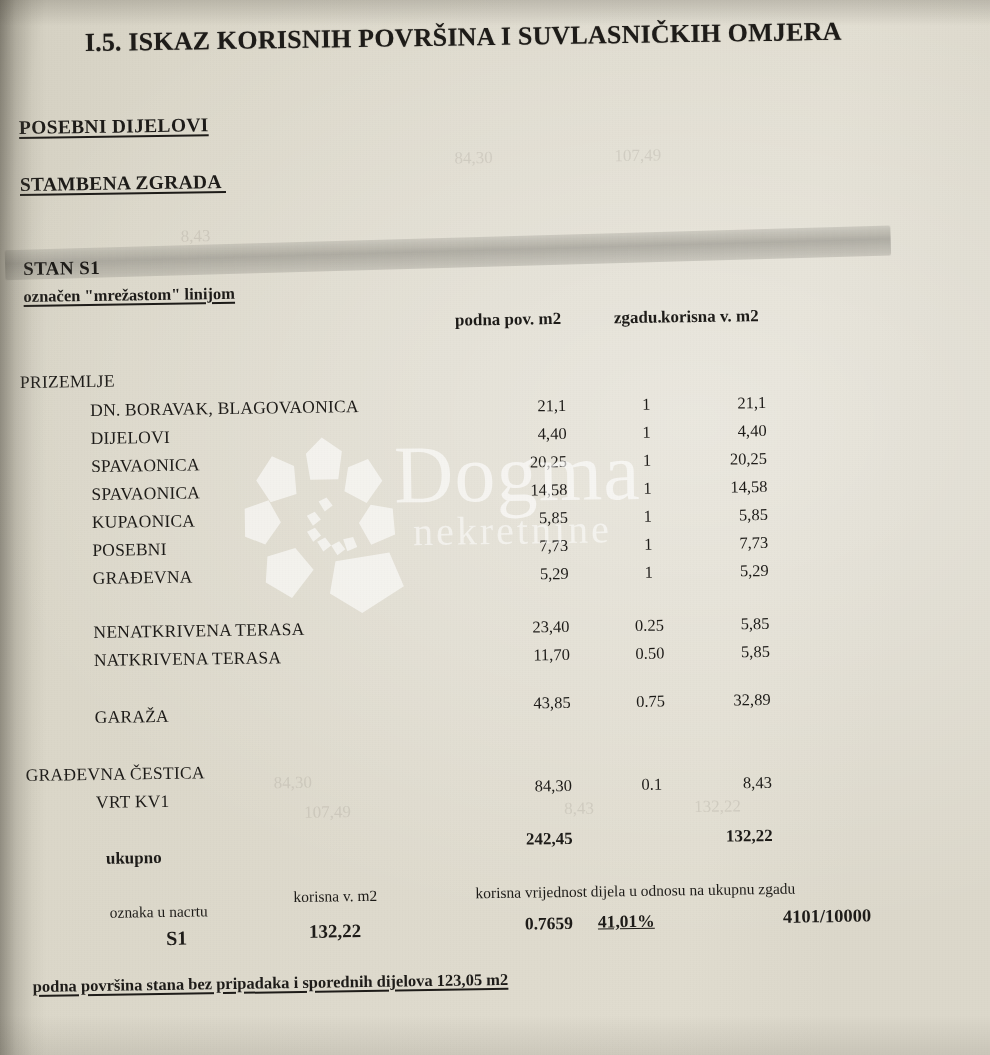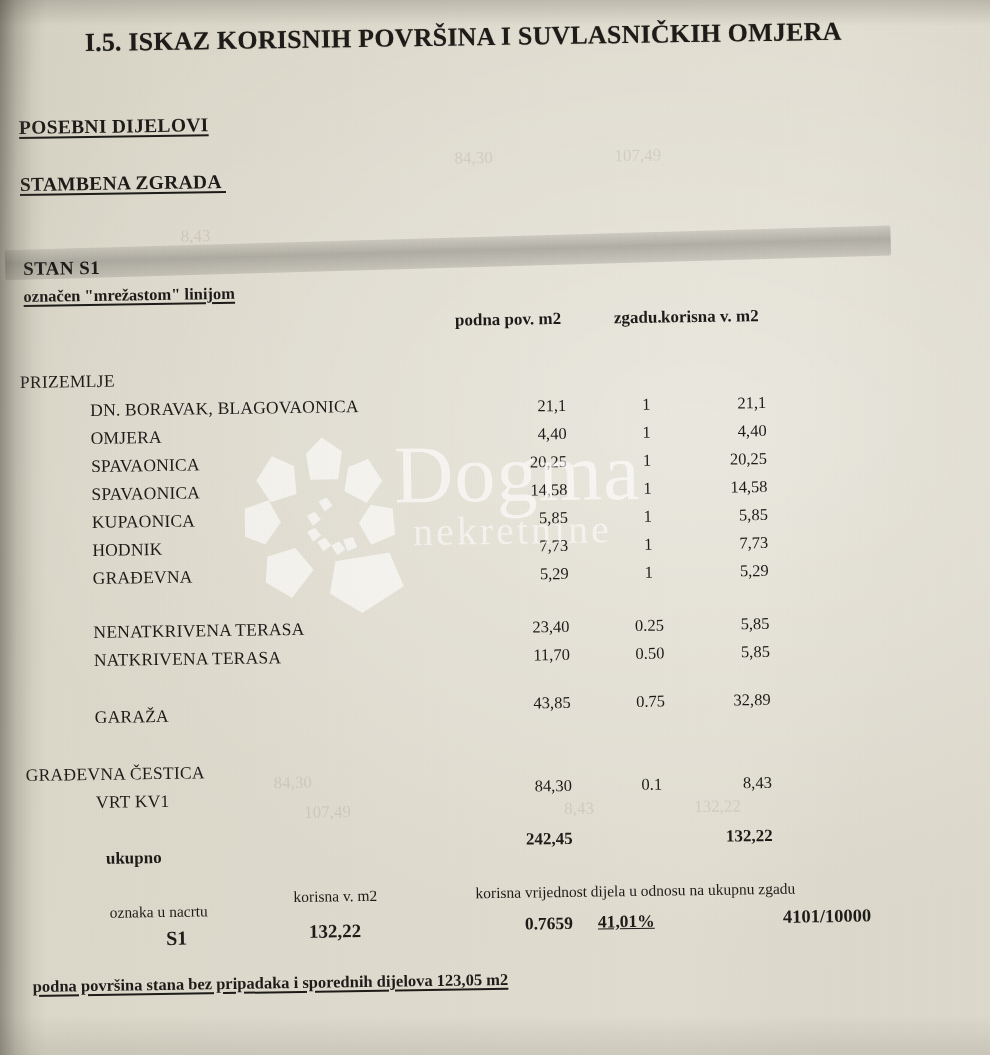--- a/index.html
+++ b/index.html
@@ -132,41 +132,41 @@
     <div class="txt colhead" id="ch-korisna">korisna v. m2</div>
 
     <div class="txt sect" style="top:367px;">PRIZEMLJE</div>
     <div class="txt sect" style="top:760px;">GRAĐEVNA ČESTICA</div>
 
     <div class="txt rowlabel" style="top:396px;">DN. BORAVAK, BLAGOVAONICA</div>
     <div class="num c-podna" style="top:397px;">21,1</div>
     <div class="num c-koef" style="top:397px;">1</div>
     <div class="num c-korisna" style="top:397px;">21,1</div>
 
-    <div class="txt rowlabel" style="top:424px;">OMJERA</div>
+    <div class="txt rowlabel" style="top:424px;">DIJELOVI</div>
     <div class="num c-podna" style="top:425px;">4,40</div>
     <div class="num c-koef" style="top:425px;">1</div>
     <div class="num c-korisna" style="top:425px;">4,40</div>
 
     <div class="txt rowlabel" style="top:452px;">SPAVAONICA</div>
     <div class="num c-podna" style="top:453px;">20,25</div>
     <div class="num c-koef" style="top:453px;">1</div>
     <div class="num c-korisna" style="top:453px;">20,25</div>
 
     <div class="txt rowlabel" style="top:480px;">SPAVAONICA</div>
     <div class="num c-podna" style="top:481px;">14,58</div>
     <div class="num c-koef" style="top:481px;">1</div>
     <div class="num c-korisna" style="top:481px;">14,58</div>
 
     <div class="txt rowlabel" style="top:508px;">KUPAONICA</div>
     <div class="num c-podna" style="top:509px;">5,85</div>
     <div class="num c-koef" style="top:509px;">1</div>
     <div class="num c-korisna" style="top:509px;">5,85</div>
 
-    <div class="txt rowlabel" style="top:536px;">HODNIK</div>
+    <div class="txt rowlabel" style="top:536px;">POSEBNI</div>
     <div class="num c-podna" style="top:537px;">7,73</div>
     <div class="num c-koef" style="top:537px;">1</div>
     <div class="num c-korisna" style="top:537px;">7,73</div>
 
     <div class="txt rowlabel" style="top:564px;">GRAĐEVNA</div>
     <div class="num c-podna" style="top:565px;">5,29</div>
     <div class="num c-koef" style="top:565px;">1</div>
     <div class="num c-korisna" style="top:565px;">5,29</div>
 
     <div class="txt rowlabel" style="top:618px;">NENATKRIVENA TERASA</div>

